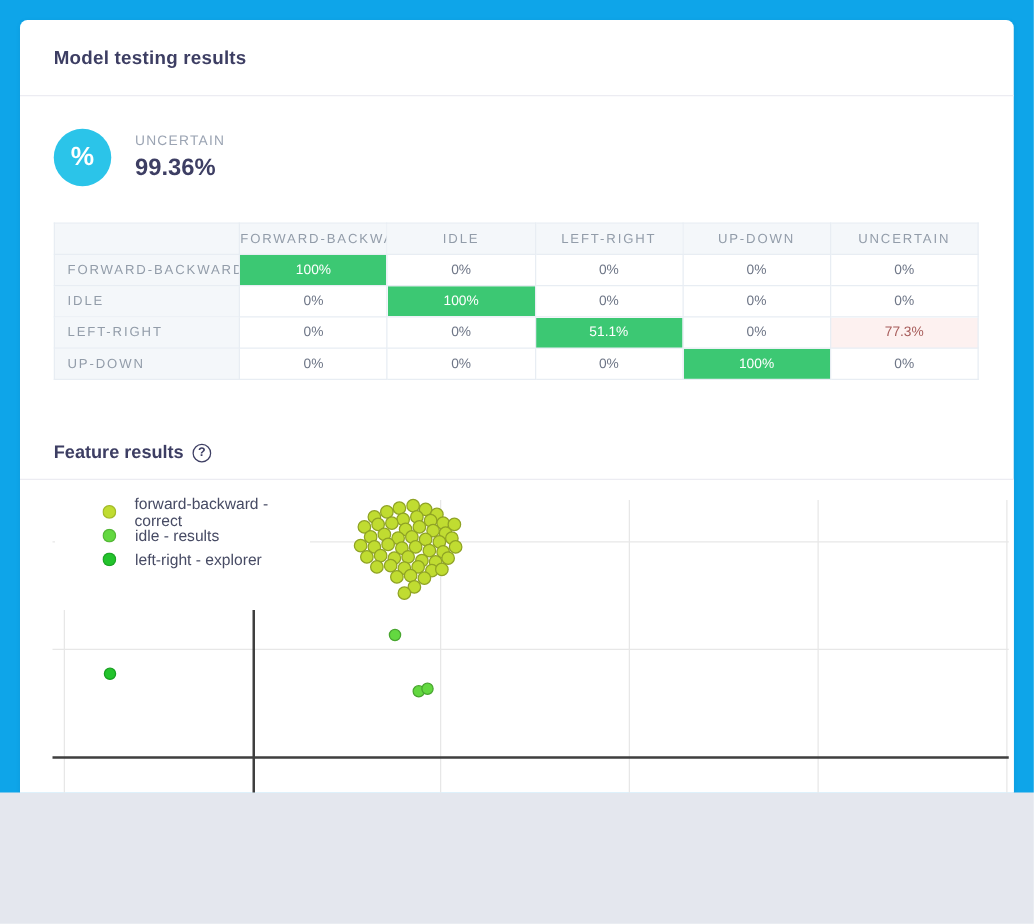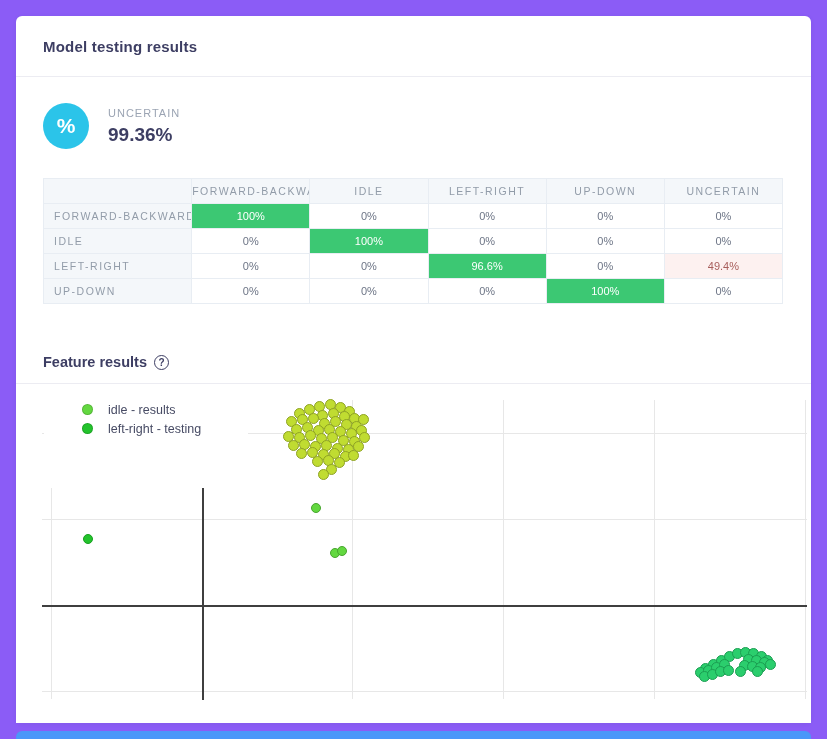--- a/index.html
+++ b/index.html
@@ -1,19 +1,19 @@
 <!DOCTYPE html>
 <html><head>
 <meta charset="utf-8">
 <style>
   * { margin:0; padding:0; box-sizing:border-box; }
   body { background:#e4e7ee; }
   .canvas {
-    position:relative; width:827px; height:739px; overflow:hidden;
-    background:#8b5cf6; font-family:"Liberation Sans", sans-serif;
+    position:relative; width:827px; height:634px; overflow:hidden;
+    background:#0ea5e9; font-family:"Liberation Sans", sans-serif;
   }
   .card {
     position:absolute; left:16px; top:16px; width:795px; height:707px;
     background:#ffffff; border-radius:6px;
     box-shadow:0 1px 4px rgba(44,54,89,0.08);
   }
   .card-title {
     position:absolute; left:27px; top:22px;
     font-size:15px; font-weight:bold; color:#3d3e63; letter-spacing:0.2px;
   }
@@ -140,23 +140,23 @@
         <td class="val">0%</td>
         <td class="val good">100%</td>
         <td class="val">0%</td>
         <td class="val">0%</td>
         <td class="val">0%</td>
       </tr>
       <tr>
         <td class="row-label">LEFT-RIGHT</td>
         <td class="val">0%</td>
         <td class="val">0%</td>
-        <td class="val good">96.6%</td>
-        <td class="val">0%</td>
-        <td class="val bad">49.4%</td>
+        <td class="val good">51.1%</td>
+        <td class="val">0%</td>
+        <td class="val bad">77.3%</td>
       </tr>
       <tr>
         <td class="row-label">UP-DOWN</td>
         <td class="val">0%</td>
         <td class="val">0%</td>
         <td class="val">0%</td>
         <td class="val good">100%</td>
         <td class="val">0%</td>
       </tr>
     </tbody>
@@ -175,26 +175,30 @@
       <div class="gridline" style="left: 487px; top: 384px; width: 1px; height: 299px; background: rgb(231, 231, 231);"></div>
       <div class="gridline" style="left: 638px; top: 384px; width: 1px; height: 299px; background: rgb(231, 231, 231);"></div>
       <div class="gridline" style="left: 789px; top: 384px; width: 1px; height: 299px; background: rgb(231, 231, 231);"></div>
       <div class="gridline" style="left: 26px; top: 417px; width: 765px; height: 1px; background: rgb(231, 231, 231);"></div>
       <div class="gridline" style="left: 26px; top: 503px; width: 765px; height: 1px; background: rgb(231, 231, 231);"></div>
       <div class="gridline" style="left: 26px; top: 675px; width: 765px; height: 1px; background: rgb(231, 231, 231);"></div>
       <div class="axisline" style="left: 186px; top: 384px; width: 2px; height: 300px; background: rgb(63, 63, 63);"></div>
       <div class="axisline" style="left: 26px; top: 589px; width: 765px; height: 2px; background: rgb(63, 63, 63);"></div>
       <div class="legend">
       <div class="legend-item">
+        <span class="legend-dot" style="background: rgb(192, 220, 49);"></span>
+        <span class="legend-label">forward-backward - correct</span>
+      </div>
+      <div class="legend-item">
         <span class="legend-dot" style="background: rgb(99, 216, 64);"></span>
         <span class="legend-label">idle - results</span>
       </div>
       <div class="legend-item">
         <span class="legend-dot" style="background: rgb(35, 195, 44);"></span>
-        <span class="legend-label">left-right - testing</span>
+        <span class="legend-label">left-right - explorer</span>
       </div>
     </div>
   <div class="dot" style="left: 277.5px; top: 391.5px; width: 11px; height: 11px; background: rgb(192, 220, 49); border-color: rgb(143, 163, 36);"></div>
       <div class="dot" style="left: 287.5px; top: 387.5px; width: 11px; height: 11px; background: rgb(192, 220, 49); border-color: rgb(143, 163, 36);"></div>
       <div class="dot" style="left: 297.5px; top: 384.5px; width: 11px; height: 11px; background: rgb(192, 220, 49); border-color: rgb(143, 163, 36);"></div>
       <div class="dot" style="left: 308.5px; top: 382.5px; width: 11px; height: 11px; background: rgb(192, 220, 49); border-color: rgb(143, 163, 36);"></div>
       <div class="dot" style="left: 318.5px; top: 385.5px; width: 11px; height: 11px; background: rgb(192, 220, 49); border-color: rgb(143, 163, 36);"></div>
       <div class="dot" style="left: 327.5px; top: 389.5px; width: 11px; height: 11px; background: rgb(192, 220, 49); border-color: rgb(143, 163, 36);"></div>
       <div class="dot" style="left: 300.5px; top: 393.5px; width: 11px; height: 11px; background: rgb(192, 220, 49); border-color: rgb(143, 163, 36);"></div>
       <div class="dot" style="left: 311.5px; top: 391.5px; width: 11px; height: 11px; background: rgb(192, 220, 49); border-color: rgb(143, 163, 36);"></div>

